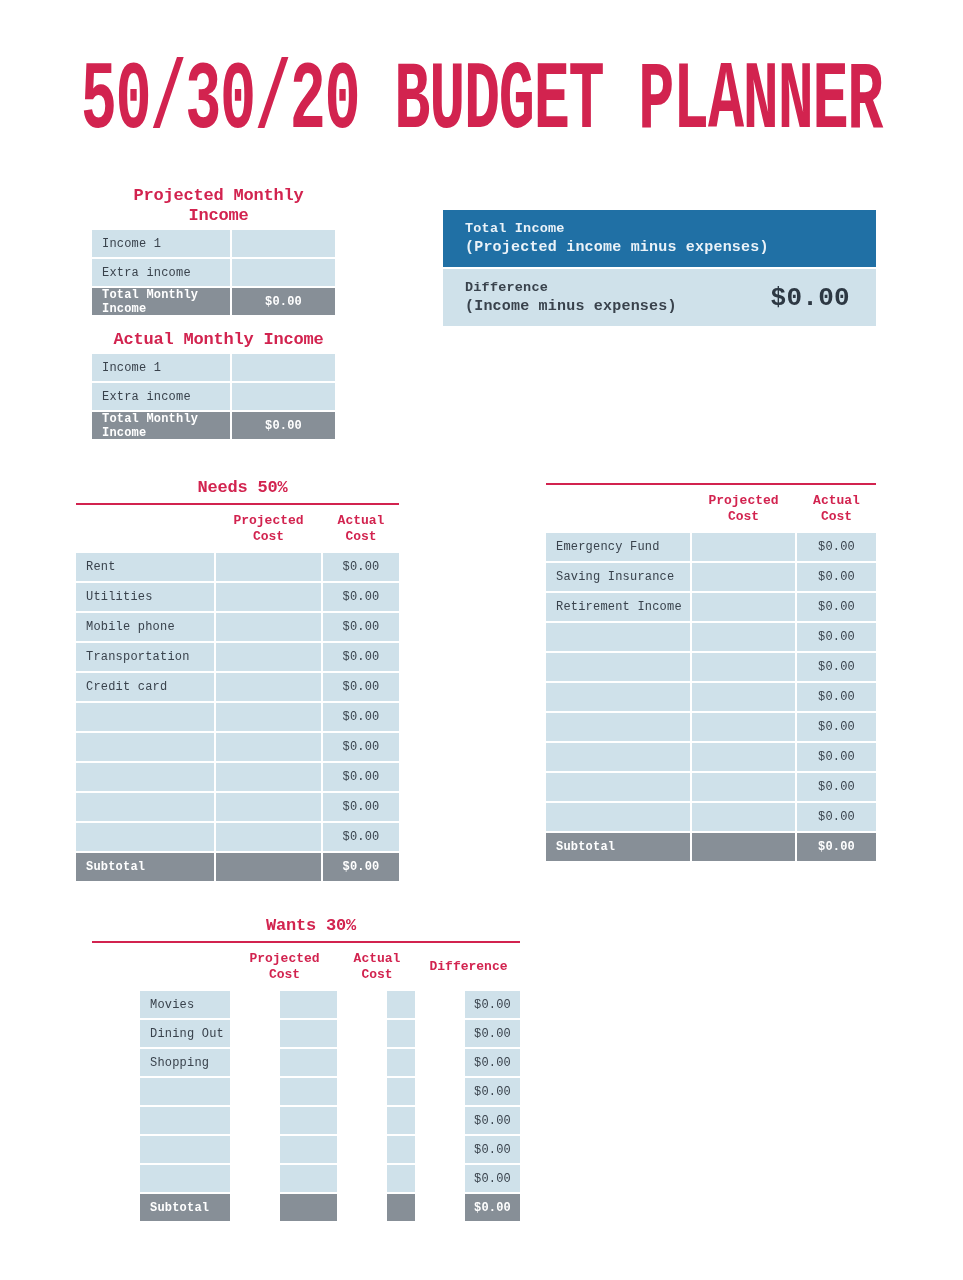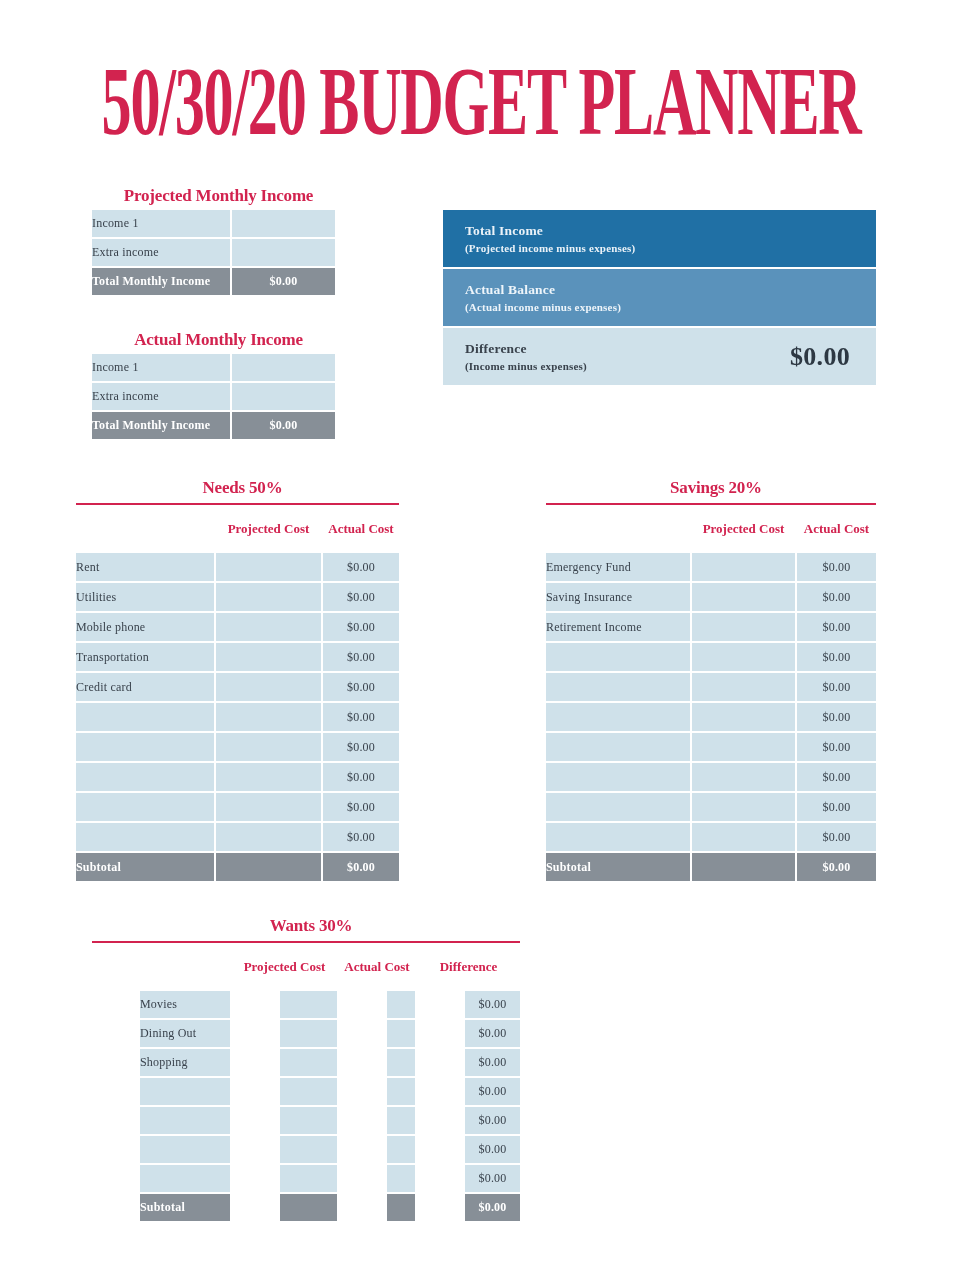--- a/index.html
+++ b/index.html
@@ -1,52 +1,52 @@
 <!DOCTYPE html>
 <html><head>
 <meta charset="utf-8">
 <style>
   html,body{margin:0;padding:0;background:#ffffff;}
   .page{
     position:relative;width:963px;height:1280px;background:#ffffff;
-    font-family:Liberation Serif, serif;overflow:hidden;
+    font-family:Liberation Mono, monospace;overflow:hidden;
     --red:#d2234f;--cellblue:#cfe1ea;--gray:#878f97;--dkblue:#2070a5;
     --mdblue:#5a92bb;--textdark:#39424c;
   }
   
   .title-wrap{position:absolute;top:53px;left:0;width:100%;height:96px;
     display:flex;align-items:center;justify-content:center;}
   .title-wrap span{
     font-size:97px;font-weight:bold;color:var(--red);letter-spacing:-2px;
     transform:scaleX(0.62);white-space:nowrap;line-height:1;}
   
   .sec-heading{color:var(--red);font-weight:bold;font-size:17px;line-height:20px;
     padding-left:10px;letter-spacing:-0.2px;text-align:center;}
   
   .tbl{display:flex;flex-direction:column;row-gap:2px;}
   .row{display:grid;column-gap:2px;}
   .cell{height:27px;background:var(--cellblue);display:flex;align-items:center;
     font-size:12px;color:var(--textdark);letter-spacing:0.2px;}
-  .cell.label{}
+  .cell.label{padding-left:10px;}
   .cell.val{justify-content:center;}
   .row.total .cell{background:var(--gray);color:#ffffff;font-weight:bold;font-size:12px;}
   
   .inc{position:absolute;left:92px;width:243px;}
   #inc-projected{top:186px;}
   #inc-actual{top:330px;}
   .inc .tbl{margin-top:4px;}
   .inc .row{grid-template-columns:138px 103px;}
   
   .summary{position:absolute;left:443px;top:210px;width:433px;
     display:flex;flex-direction:column;row-gap:2px;}
   .sumrow{height:57px;display:flex;align-items:center;justify-content:space-between;
     padding:0 26px 0 22px;box-sizing:border-box;}
   .sumrow .titles{display:flex;flex-direction:column;gap:3px;}
   .sumrow .t{font-size:13.5px;font-weight:bold;letter-spacing:0.2px;}
-  .sumrow .s{font-size:11px;font-weight:bold;letter-spacing:0.2px;}
+  .sumrow .s{font-size:15px;font-weight:bold;letter-spacing:0.2px;}
   .sumrow.dark{background:var(--dkblue);color:#eaf2f8;}
   .sumrow.mid{background:var(--mdblue);color:#eef5fa;}
   .sumrow.light{background:var(--cellblue);color:var(--textdark);}
   .sumrow .big{font-size:26px;font-weight:bold;color:#2d3843;letter-spacing:0.3px;}
   
   .cost{position:absolute;}
   #needs{left:76px;top:478px;width:323px;--cols:138px 105px 76px;}
   #savings{left:546px;top:478px;width:330px;--cols:144px 103px 79px;}
   #wants{left:92px;top:916px;width:428px;--cols:138px 105px 76px 103px;}
   .cost .rule{height:2px;background:var(--red);margin-top:5px;}
@@ -112,27 +112,20 @@
   </section>
 
   <section class="summary">
     <div class="sumrow dark">
       <div class="titles">
         <span class="t">Total Income</span>
         <span class="s">(Projected income minus expenses)</span>
       </div>
       <span class="big"></span>
     </div>
-    <div class="sumrow mid">
-      <div class="titles">
-        <span class="t">Actual Balance</span>
-        <span class="s">(Actual income minus expenses)</span>
-      </div>
-      <span class="big"></span>
-    </div>
     <div class="sumrow light">
       <div class="titles">
         <span class="t">Difference</span>
         <span class="s">(Income minus expenses)</span>
       </div>
       <span class="big">$0.00</span>
     </div>
   </section>
 
   <section class="cost" id="needs">
@@ -208,21 +201,20 @@
     <div class="tbl" style="margin-top:2px;">
       <div class="row total">
         <div class="cell label">Subtotal</div>
         <div class="cell val"></div>
         <div class="cell val">$0.00</div>
       </div>
     </div>
   </section>
 
   <section class="cost" id="savings">
-    <div class="sec-heading">Savings 20%</div>
     <div class="rule"></div>
     <div class="hdr">
       <div class="h"></div>
       <div class="h">Projected Cost</div>
       <div class="h">Actual Cost</div>
     </div>
     <div class="tbl">
 
         <div class="row">
           <div class="cell label">Emergency Fund</div>

